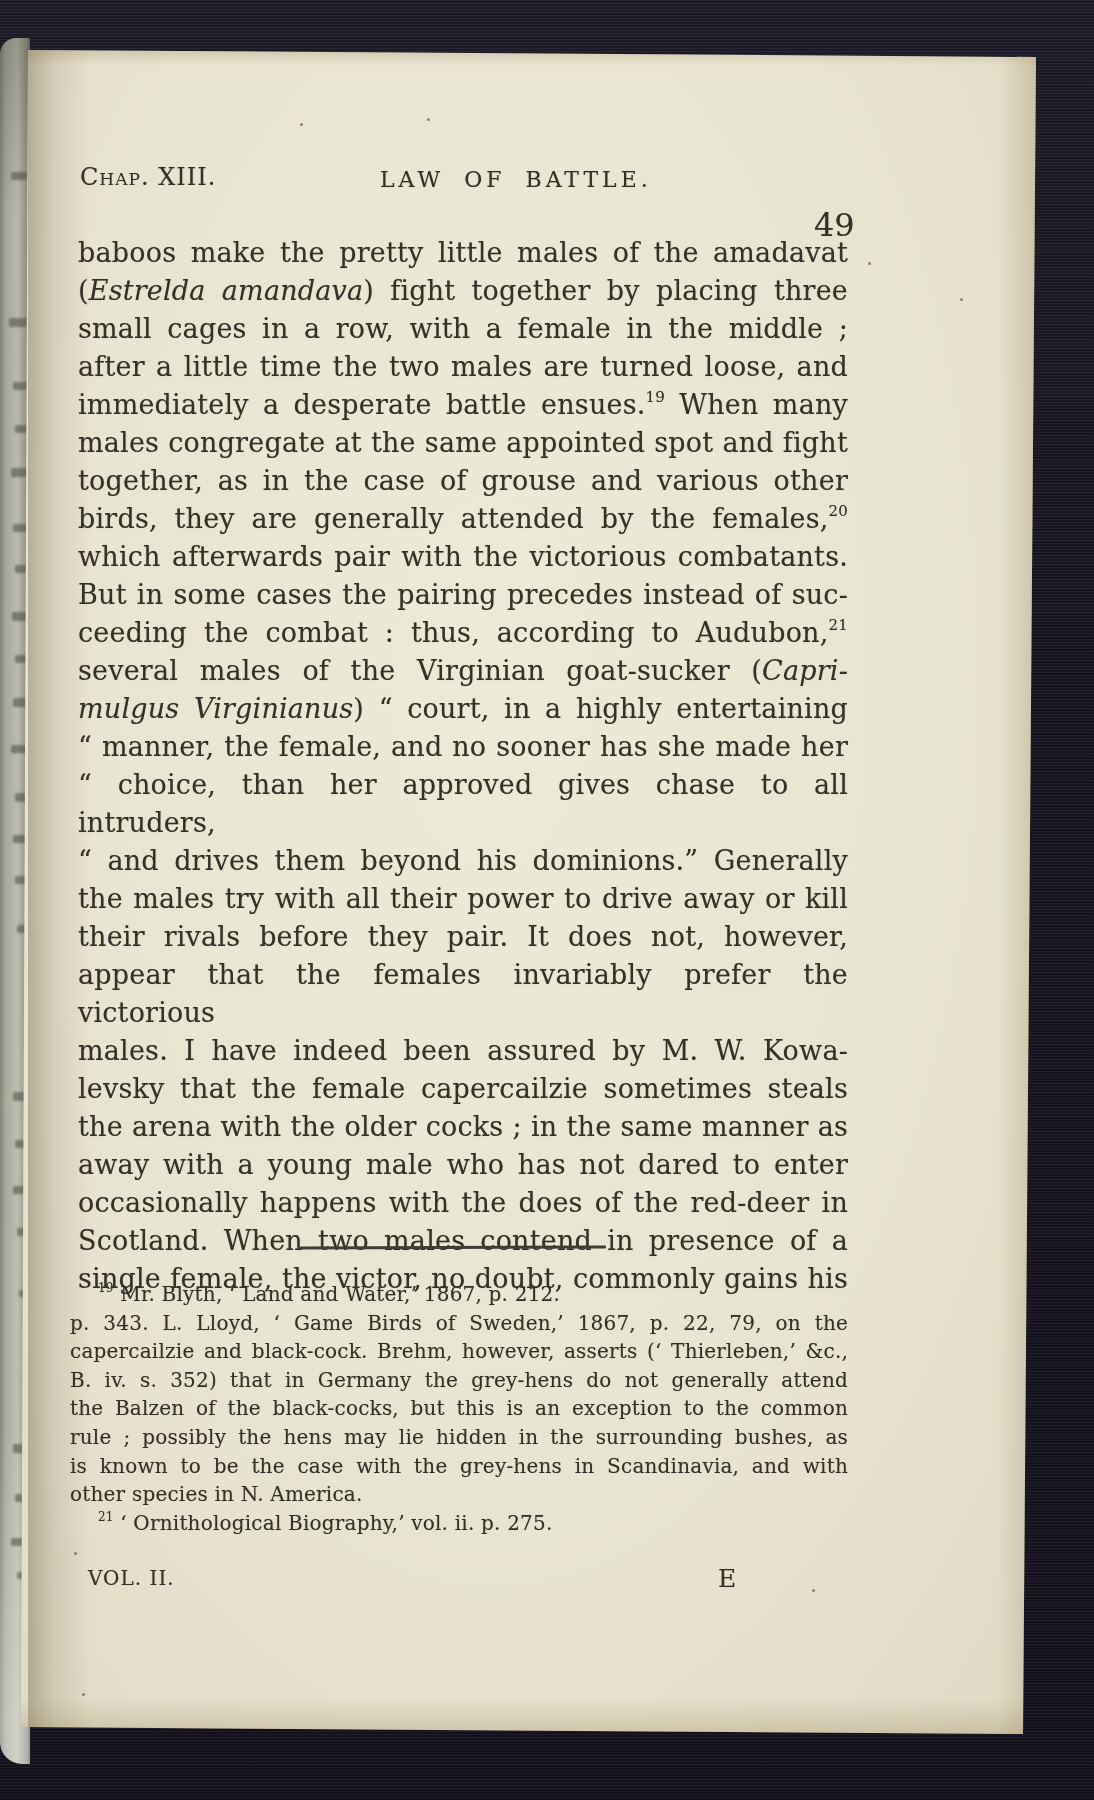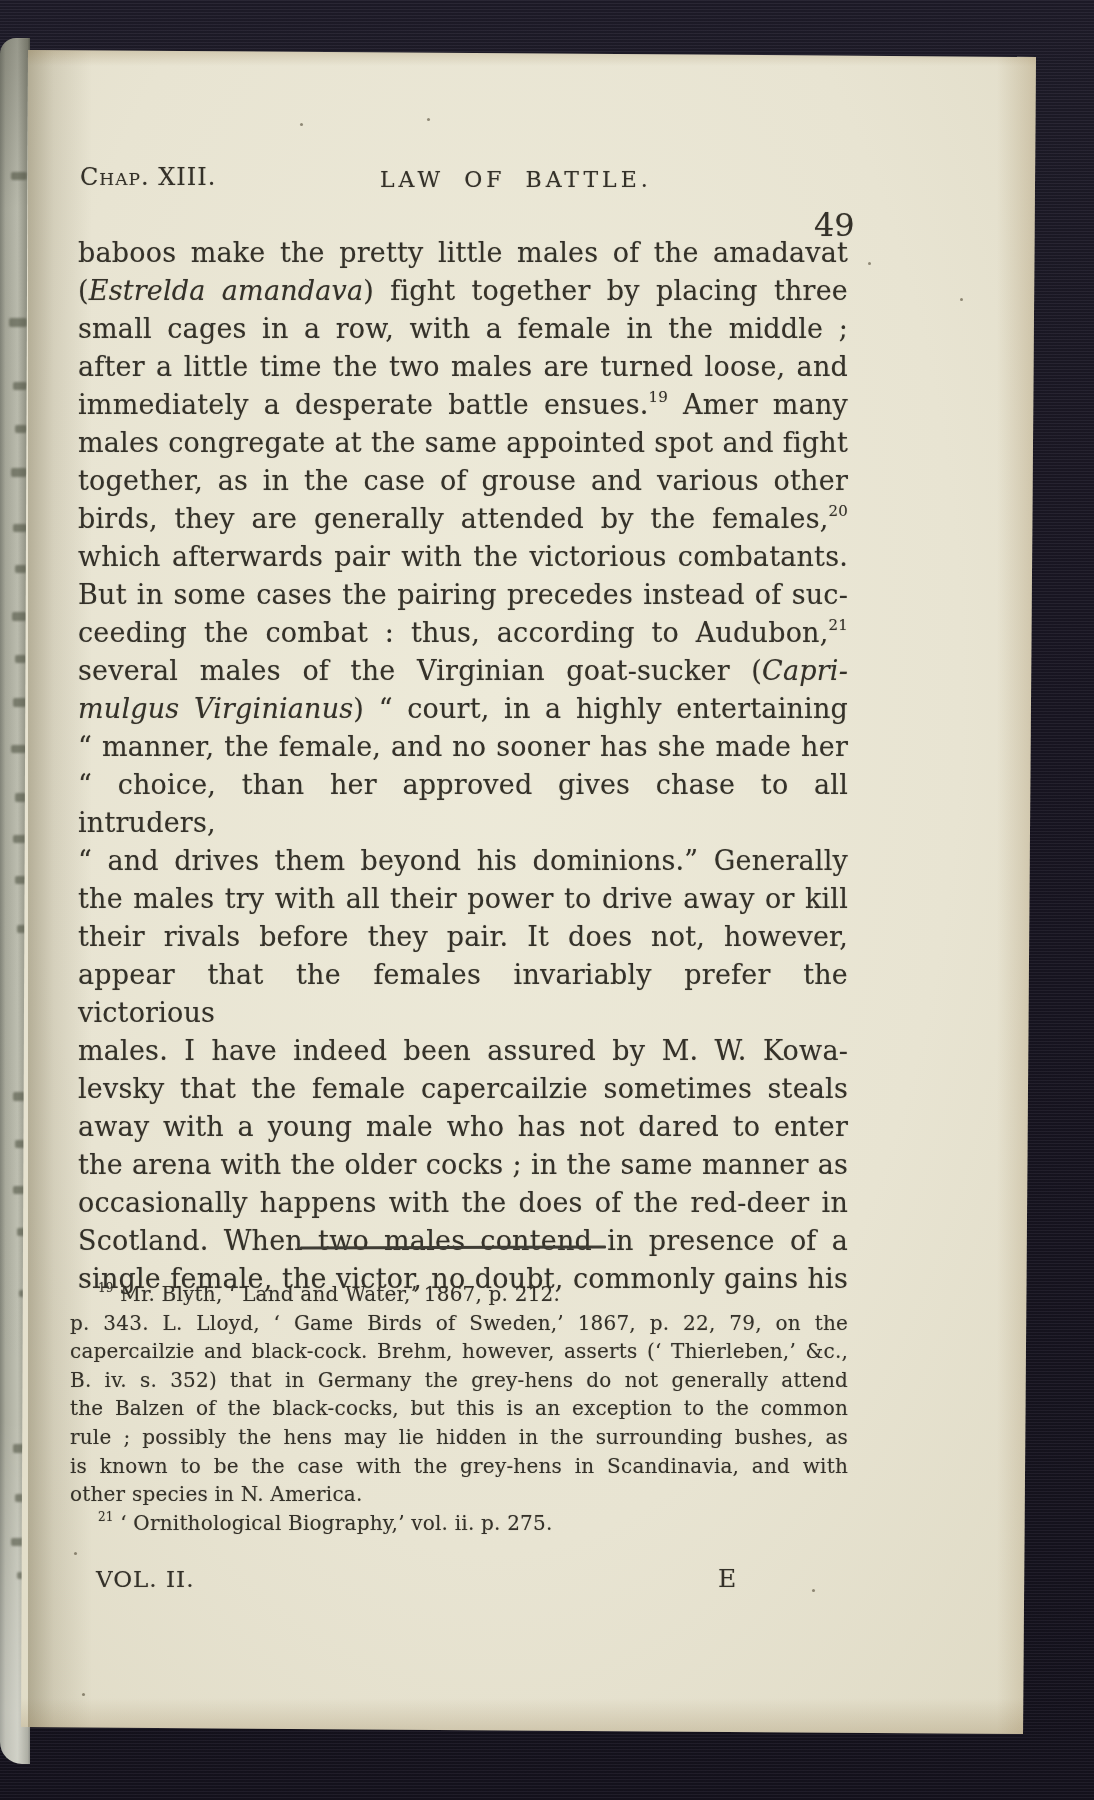--- a/index.html
+++ b/index.html
@@ -63,21 +63,21 @@
 
   .rule{position:absolute;left:300px;top:1246px;width:306px;height:3px;background:#3f3d35;
     transform:rotate(-0.15deg);border-radius:1px;}
 
   .footnotes{
     position:absolute;left:70px;top:1280px;width:778px;
     font-size:20px;line-height:28.6px;letter-spacing:0.2px;
   }
   .footnotes sup{font-size:12px;line-height:0;position:relative;top:-1px;vertical-align:super;}
 
-  .vol{position:absolute;left:96px;top:1566px;font-size:23px;letter-spacing:1px;}
+  .vol{position:absolute;left:88px;top:1566px;font-size:20px;letter-spacing:1px;}
   .sig{position:absolute;left:718px;top:1564px;font-size:25px;}
 
   .speck{position:absolute;width:3px;height:3px;border-radius:50%;background:rgba(70,60,40,0.55);}
 </style>
 </head>
 <body>
 
 <div class="cloth"></div>
 
 <div class="edge-strip">
@@ -115,39 +115,39 @@
 
   <div class="chap ink">Chap. XIII.</div>
   <div class="title ink">LAW OF BATTLE.</div>
   <div class="pagenum ink">49</div>
 
   <div class="bodytext ink">
       <div class="tline just"><span>baboos make the pretty little males of the amadavat</span></div>
       <div class="tline just"><span>(</span><i>Estrelda amandava</i><span>) fight together by placing three</span></div>
       <div class="tline just"><span>small cages in a row, with a female in the middle ;</span></div>
       <div class="tline just"><span>after a little time the two males are turned loose, and</span></div>
-      <div class="tline just"><span>immediately a desperate battle ensues.</span><sup>19</sup><span> Amer many</span></div>
+      <div class="tline just"><span>immediately a desperate battle ensues.</span><sup>19</sup><span> When many</span></div>
       <div class="tline just"><span>males congregate at the same appointed spot and fight</span></div>
       <div class="tline just"><span>together, as in the case of grouse and various other</span></div>
       <div class="tline just"><span>birds, they are generally attended by the females,</span><sup>20</sup></div>
       <div class="tline just"><span>which afterwards pair with the victorious combatants.</span></div>
       <div class="tline just"><span>But in some cases the pairing precedes instead of suc-</span></div>
       <div class="tline just"><span>ceeding the combat : thus, according to Audubon,</span><sup>21</sup></div>
       <div class="tline just"><span>several males of the Virginian goat-sucker (</span><i>Capri-</i></div>
       <div class="tline just"><i>mulgus Virginianus</i><span>) “ court, in a highly entertaining</span></div>
       <div class="tline just"><span>“ manner, the female, and no sooner has she made her</span></div>
       <div class="tline just"><span>“ choice, than her approved gives chase to all intruders,</span></div>
       <div class="tline just"><span>“ and drives them beyond his dominions.” Generally</span></div>
       <div class="tline just"><span>the males try with all their power to drive away or kill</span></div>
       <div class="tline just"><span>their rivals before they pair. It does not, however,</span></div>
       <div class="tline just"><span>appear that the females invariably prefer the victorious</span></div>
       <div class="tline just"><span>males. I have indeed been assured by M. W. Kowa-</span></div>
       <div class="tline just"><span>levsky that the female capercailzie sometimes steals</span></div>
+      <div class="tline just"><span>the arena with the older cocks ; in the same manner as</span></div>
       <div class="tline just"><span>away with a young male who has not dared to enter</span></div>
-      <div class="tline just"><span>the arena with the older cocks ; in the same manner as</span></div>
       <div class="tline just"><span>occasionally happens with the does of the red-deer in</span></div>
       <div class="tline just"><span>Scotland. When two males contend in presence of a</span></div>
       <div class="tline just"><span>single female, the victor, no doubt, commonly gains his</span></div>
     </div>
 
   <div class="rule"></div>
 
   <div class="footnotes ink">
       <div class="tline ind"><sup>19</sup><span> Mr. Blyth, ‘ Land and Water,’ 1867, p. 212.</span></div>
       <div class="tline just"><span>p. 343. L. Lloyd, ‘ Game Birds of Sweden,’ 1867, p. 22, 79, on the</span></div>

